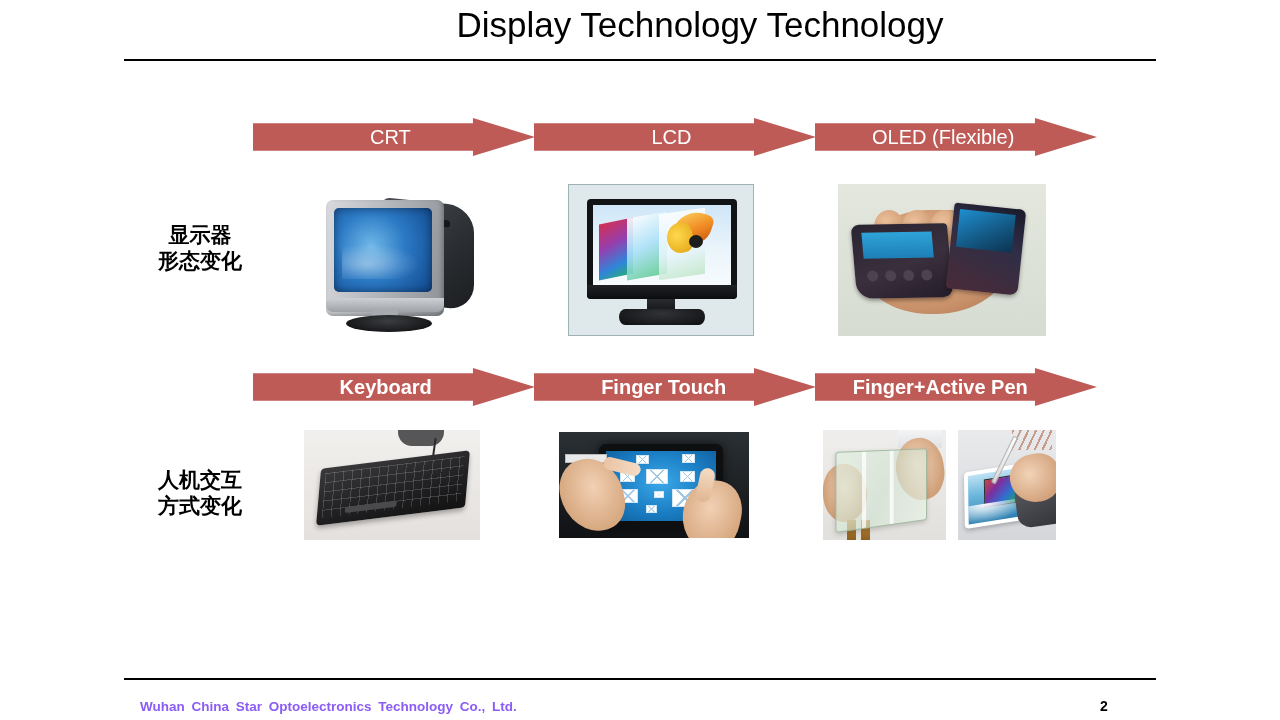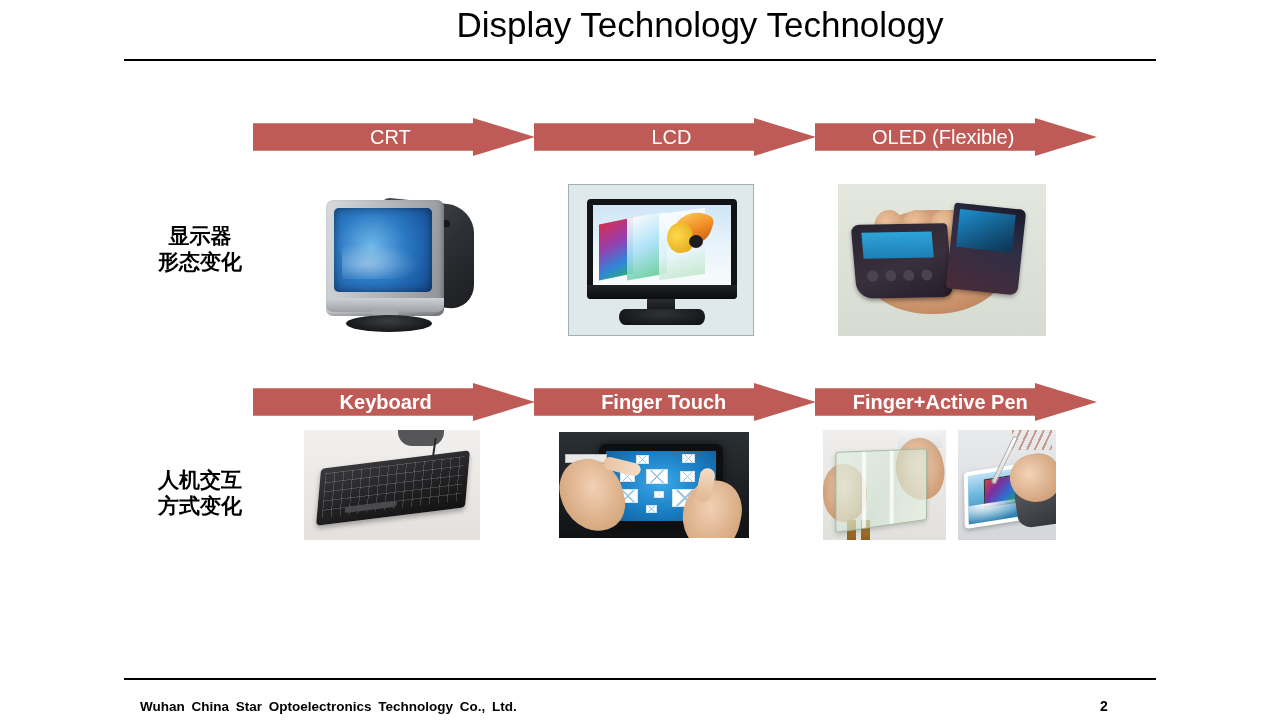--- a/index.html
+++ b/index.html
@@ -41,21 +41,21 @@
   #header-rule {
     position: absolute;
     left: 124px; top: 59px;
     width: 1032px; height: 2px;
     background: #000000;
   }
 
   
   .arrow-row { position: absolute; left: 0; width: 1280px; height: 40px; }
   #arrow-row-display { top: 118px; }
-  #arrow-row-input   { top: 383px; }
+  #arrow-row-input   { top: 368px; }
 
   .arrow {
     position: absolute;
     height: 38px;
     display: flex;
     align-items: center;
     justify-content: center;
   }
   .arrow-shape {
     position: absolute;
@@ -86,21 +86,21 @@
     position: absolute;
     left: 140px;
     width: 120px;
     text-align: center;
     font-family: "DejaVu Sans", "Liberation Sans", sans-serif;
     font-size: 21px;
     font-weight: bold;
     line-height: 1.22;
     color: #000;
   }
-  #caption-display { top: 224px; }
+  #caption-display { top: 224px; font-family: Liberation Mono, monospace; }
   #caption-input   { top: 468px; }
 
   
   .pic { position: absolute; overflow: hidden; }
 
   
   #pic-crt { left: 306px; top: 184px; width: 190px; height: 152px; background: #fff; }
   #pic-crt .crt-back {
     position: absolute; left: 76px; top: 18px; width: 92px; height: 104px;
     background: linear-gradient(135deg, #4b4f55 0%, #2c2f33 55%, #1b1d20 100%);
@@ -399,21 +399,21 @@
 
   
   #footer-rule {
     position: absolute; left: 124px; top: 678px;
     width: 1032px; height: 2px; background: #000000;
   }
   #footer-text {
     position: absolute; left: 140px; top: 699px;
     font-size: 13.5px; font-weight: bold;
     word-spacing: 3px;
-    color: #000000;
+    color: #8b5cf6;
     white-space: nowrap;
   }
   #footer-page {
     position: absolute; left: 1100px; top: 698px;
     font-size: 14px; font-weight: bold; color: #000;
   }
 
   
   #logo-mark svg { display: block; }
 </style>

